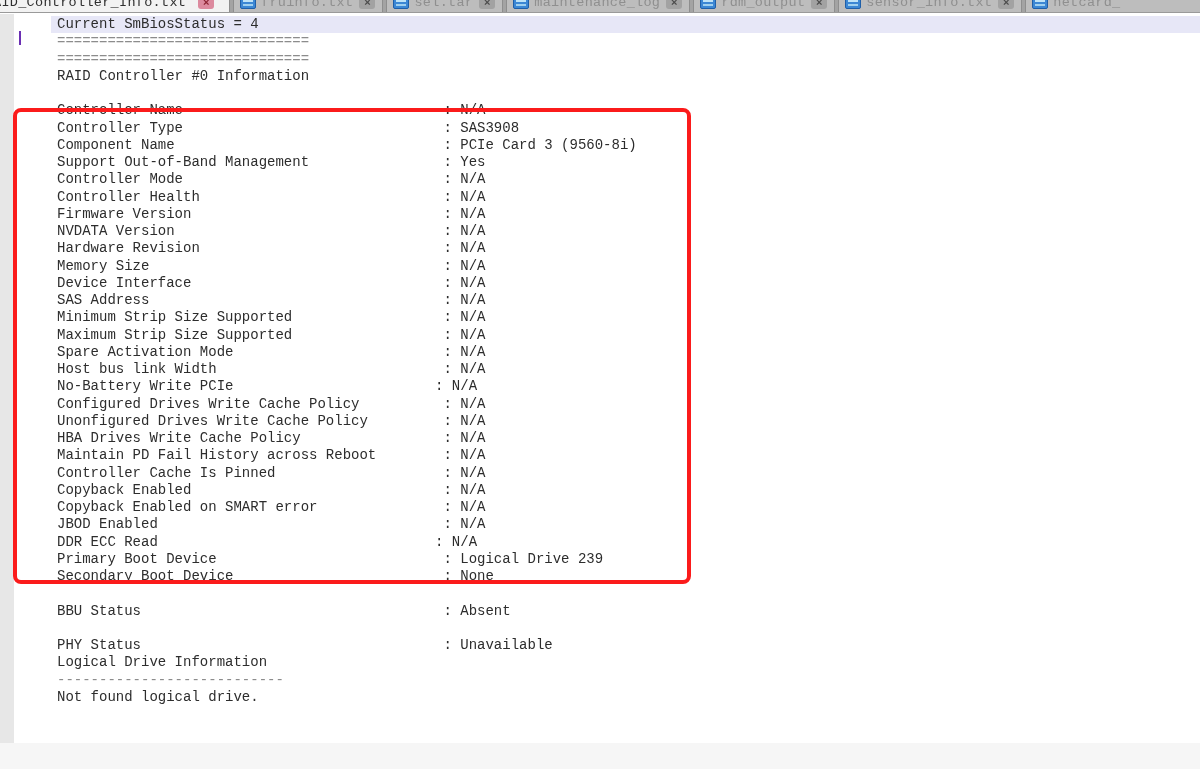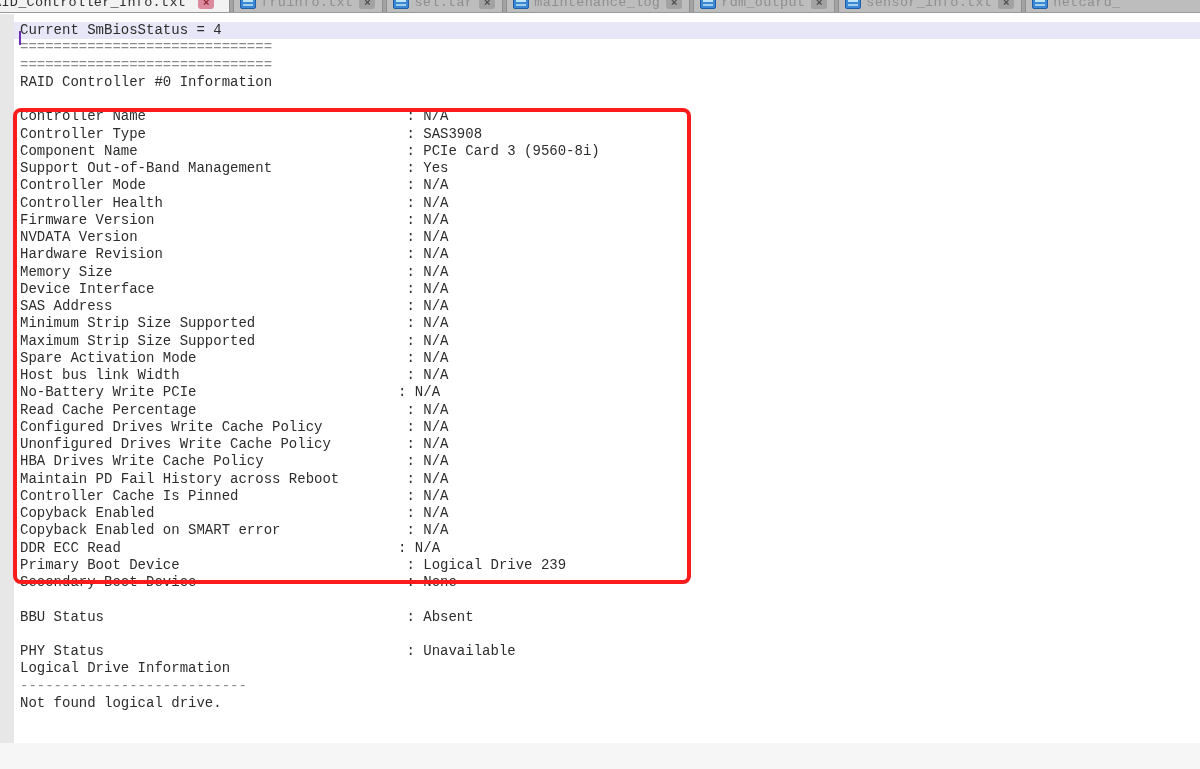--- a/index.html
+++ b/index.html
@@ -30,21 +30,21 @@
     background:#bfe3f7;box-shadow:0 4px 0 #9fd0ef;}
   .close{width:16px;height:13px;margin-bottom:2px;border-radius:3px;
     background:#a2a2a2;color:#4c4c4c;font-size:11px;line-height:12px;
     text-align:center;font-family:"Liberation Sans",sans-serif;font-weight:bold;}
   .tab.active .close{background:#dc8a9e;color:#8c2332;}
 
   
   .content{position:absolute;top:14px;left:0;right:0;bottom:0;background:#fff;}
   .marginstrip{position:absolute;left:0;top:0;width:14px;height:730px;
     background:#e7e7e7;}
-  .textarea{position:absolute;left:14px;top:8px;right:0;}
+  .textarea{position:absolute;left:14px;top:2px;right:0;padding-left:37px;}
   .line{height:17.25px;font-size:14px;line-height:17.25px;white-space:pre;
     color:#2d2d2d;padding-left:6px;}
   .line.sep{color:#8c8c8c;}
   .line.hl{background:var(--hl);}
   .caret{position:absolute;left:19px;top:17px;width:2px;height:14px;
     background:var(--caret);}
   .bottomband{position:absolute;left:0;right:0;bottom:0;height:26px;
     background:#f6f6f6;}
 
   
@@ -125,28 +125,28 @@
         <div class="line">NVDATA Version                                : N/A</div>
         <div class="line">Hardware Revision                             : N/A</div>
         <div class="line">Memory Size                                   : N/A</div>
         <div class="line">Device Interface                              : N/A</div>
         <div class="line">SAS Address                                   : N/A</div>
         <div class="line">Minimum Strip Size Supported                  : N/A</div>
         <div class="line">Maximum Strip Size Supported                  : N/A</div>
         <div class="line">Spare Activation Mode                         : N/A</div>
         <div class="line">Host bus link Width                           : N/A</div>
         <div class="line">No-Battery Write PCIe                        : N/A</div>
-        <div class="line">Read Cache Percentage                         : N/A</div>
         <div class="line">Configured Drives Write Cache Policy          : N/A</div>
         <div class="line">Unonfigured Drives Write Cache Policy         : N/A</div>
         <div class="line">HBA Drives Write Cache Policy                 : N/A</div>
         <div class="line">Maintain PD Fail History across Reboot        : N/A</div>
         <div class="line">Controller Cache Is Pinned                    : N/A</div>
         <div class="line">Copyback Enabled                              : N/A</div>
         <div class="line">Copyback Enabled on SMART error               : N/A</div>
+        <div class="line">JBOD Enabled                                  : N/A</div>
         <div class="line">DDR ECC Read                                 : N/A</div>
         <div class="line">Primary Boot Device                           : Logical Drive 239</div>
         <div class="line">Secondary Boot Device                         : None</div>
         <div class="line">&nbsp;</div>
         <div class="line">BBU Status                                    : Absent</div>
         <div class="line">&nbsp;</div>
         <div class="line">PHY Status                                    : Unavailable</div>
         <div class="line">Logical Drive Information</div>
         <div class="line sep">---------------------------</div>
         <div class="line">Not found logical drive.</div>

